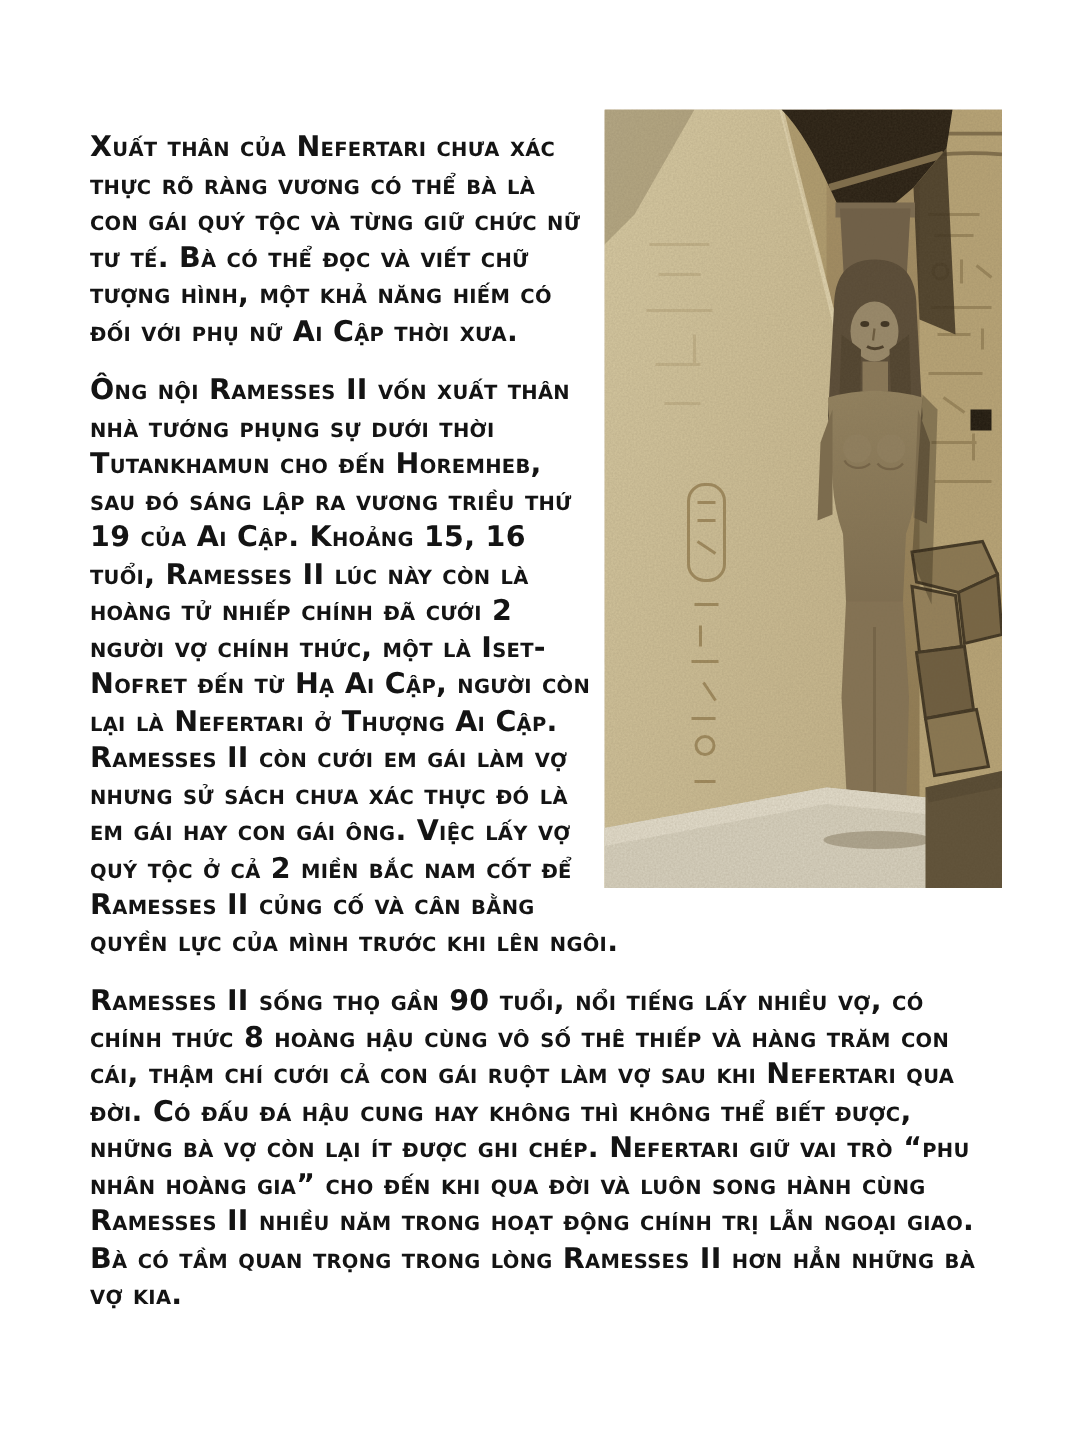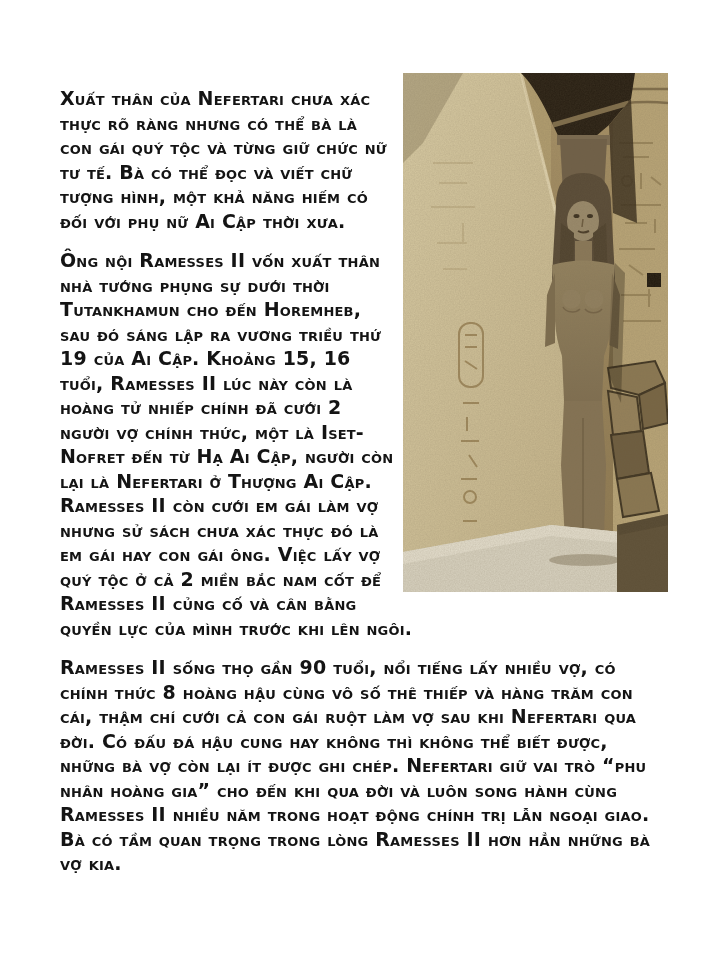--- a/index.html
+++ b/index.html
@@ -129,19 +129,19 @@
 
       <g>
         <path d="M214,452 L265,441 L265,519 L214,519 Z" fill="#5e5037"></path>
         <path d="M214,452 L265,441 L265,452 L216,462 Z" fill="#50432d" opacity="0.6"></path>
       </g>
 
       <rect x="0" y="0" width="265" height="519" filter="url(#grain)"></rect>
     </svg>
   </figure>
 
-  <p class="para para-first">Xuất thân của Nefertari chưa xác thực rõ ràng nhưng có thể bà là con gái quý tộc và từng giữ chức nữ tư tế. Bà có thể đọc và viết chữ tượng hình, một khả năng hiếm có đối với phụ nữ Ai Cập thời xưa.</p>
+  <p class="para para-first">Xuất thân của Nefertari chưa xác thực rõ ràng vương có thể bà là con gái quý tộc và từng giữ chức nữ tư tế. Bà có thể đọc và viết chữ tượng hình, một khả năng hiếm có đối với phụ nữ Ai Cập thời xưa.</p>
 
   <p class="para">Ông nội Ramesses II vốn xuất thân nhà tướng phụng sự dưới thời Tutankhamun cho đến Horemheb, sau đó sáng lập ra vương triều thứ 19 của Ai Cập. Khoảng 15, 16 tuổi, Ramesses II lúc này còn là hoàng tử nhiếp chính đã cưới 2 người vợ chính thức, một là Iset-Nofret đến từ Hạ Ai Cập, người còn lại là Nefertari ở Thượng Ai Cập. Ramesses II còn cưới em gái làm vợ nhưng sử sách chưa xác thực đó là em gái hay con gái ông. Việc lấy vợ quý tộc ở cả 2 miền bắc nam cốt để Ramesses II củng cố và cân bằng quyền lực của mình trước khi lên ngôi.</p>
 
   <p class="para">Ramesses II sống thọ gần 90 tuổi, nổi tiếng lấy nhiều vợ, có chính thức 8 hoàng hậu cùng vô số thê thiếp và hàng trăm con cái, thậm chí cưới cả con gái ruột làm vợ sau khi Nefertari qua đời. Có đấu đá hậu cung hay không thì không thể biết được, những bà vợ còn lại ít được ghi chép. Nefertari giữ vai trò “phu nhân hoàng gia” cho đến khi qua đời và luôn song hành cùng Ramesses II nhiều năm trong hoạt động chính trị lẫn ngoại giao. Bà có tầm quan trọng trong lòng Ramesses II hơn hẳn những bà vợ kia.</p>
 
 </div>
 
 </body></html>

